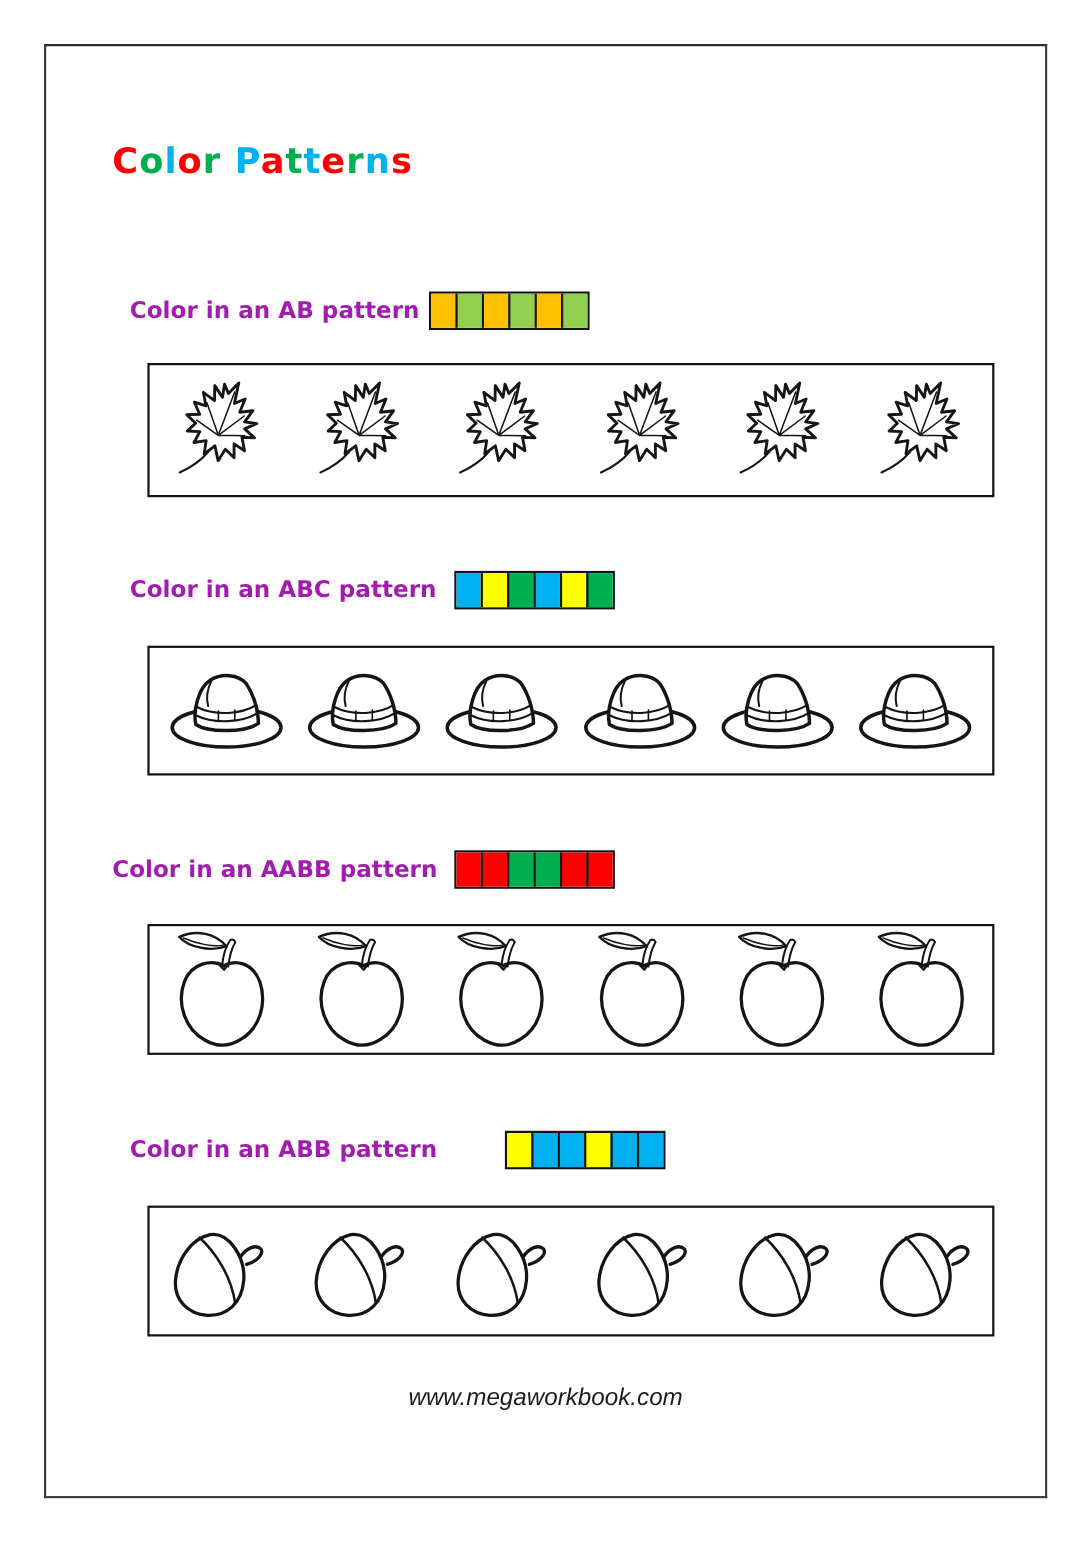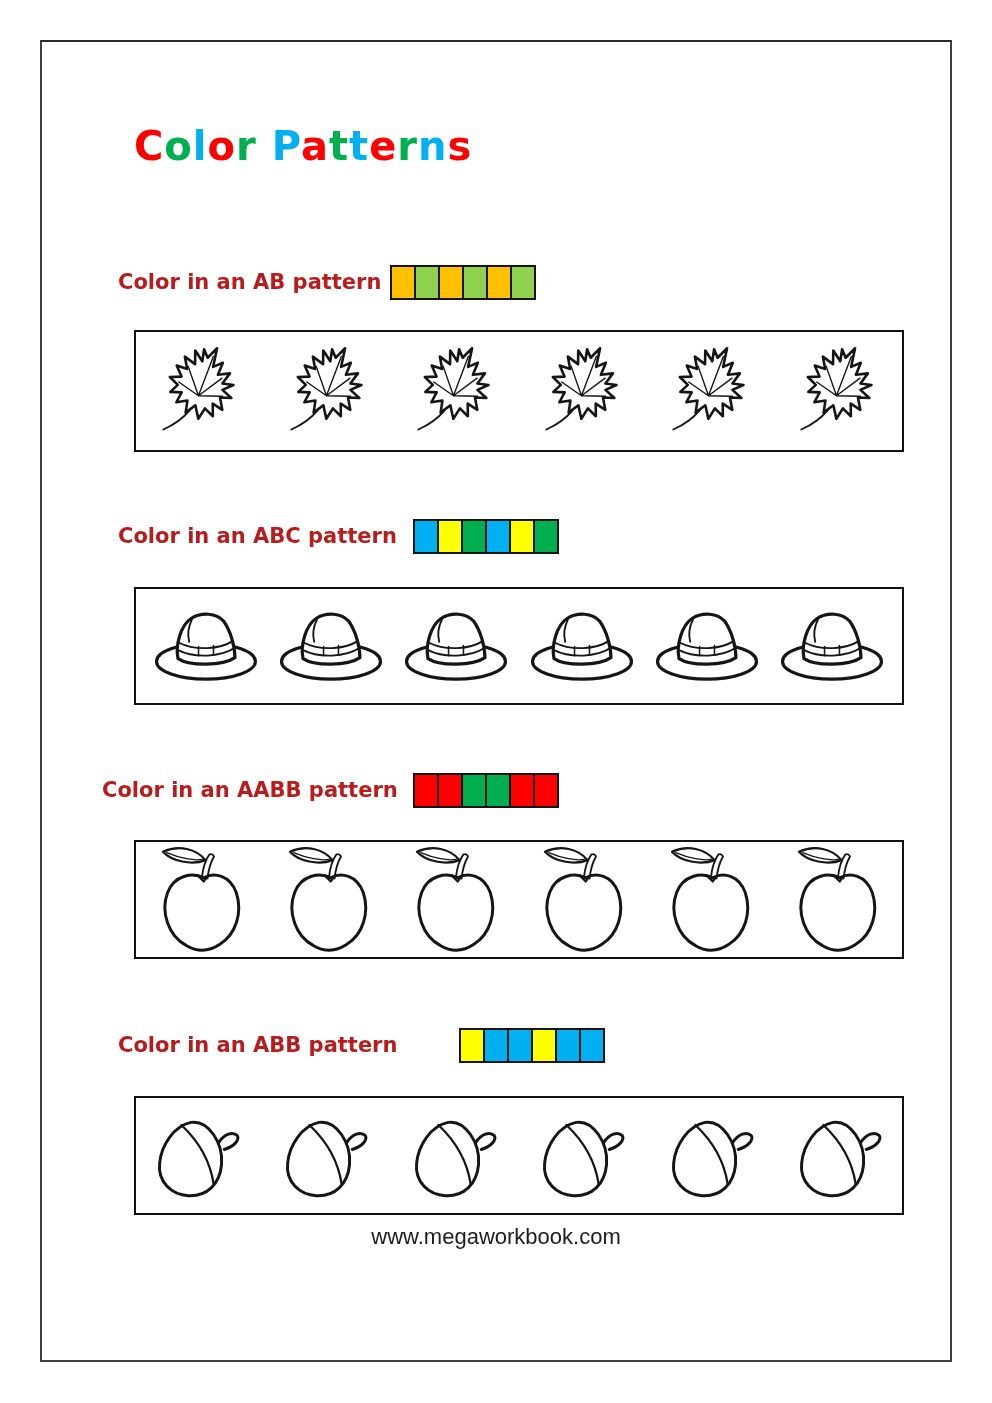--- a/index.html
+++ b/index.html
@@ -1,32 +1,32 @@
 <!DOCTYPE html>
 <html><head>
 <meta charset="utf-8">
 <style>
   html,body{margin:0;padding:0;background:#ffffff;}
   body{width:992px;height:1403px;position:relative;overflow:hidden;
        font-family:"DejaVu Sans","Liberation Sans",sans-serif;}
   .frame{position:absolute;left:40px;top:40px;width:908px;height:1318px;
          border:2px solid #3f3f3f;border-top-color:#2a2a2a;background:#fff;}
-  .page-title{position:absolute;left:92px;top:84px;font-size:40px;font-weight:bold;
+  .page-title{position:absolute;left:60px;top:84px;font-size:32px;font-weight:bold;
               letter-spacing:1px;line-height:40px;}
-  .sec-label{position:absolute;font-size:21px;font-weight:bold;color:#b91c1c;
+  .sec-label{position:absolute;font-size:21px;font-weight:bold;color:#a21caf;
              line-height:33px;white-space:nowrap;}
   .strip{position:absolute;display:flex;border:2px solid #141414;height:31px;}
   .strip .sq{width:22px;height:31px;}
   .strip .sq + .sq{border-left:2px solid #141414;}
   .items-box{position:absolute;left:92px;width:738px;border:2px solid #111;
              display:flex;align-items:center;justify-content:space-between;
              padding:0 14px;box-sizing:content-box;background:#fff;}
   .items-box svg{display:block;flex:0 0 auto;}
-  .footer{position:absolute;left:0;top:1182px;width:100%;text-align:center;
-          font-size:22px;color:#1c1c1c;font-family:"Liberation Sans",sans-serif;}
+  .footer{position:absolute;left:0;top:1215px;width:100%;text-align:center;
+          font-size:22px;color:#1c1c1c;font-family:"Liberation Sans",sans-serif;font-style:italic;}
   
   .lbl-0{left:76px;top:224px;}  .strip-0{left:348px;top:223px;}
   .box-0{top:288px;height:118px;}
   .lbl-1{left:76px;top:478px;}  .strip-1{left:371px;top:477px;}
   .box-1{top:545px;height:114px;}
   .lbl-2{left:60px;top:732px;}  .strip-2{left:371px;top:731px;}
   .box-2{top:798px;height:115px;}
   .lbl-3{left:76px;top:987px;}  .strip-3{left:417px;top:986px;}
   .box-3{top:1054px;height:115px;}
 </style>

